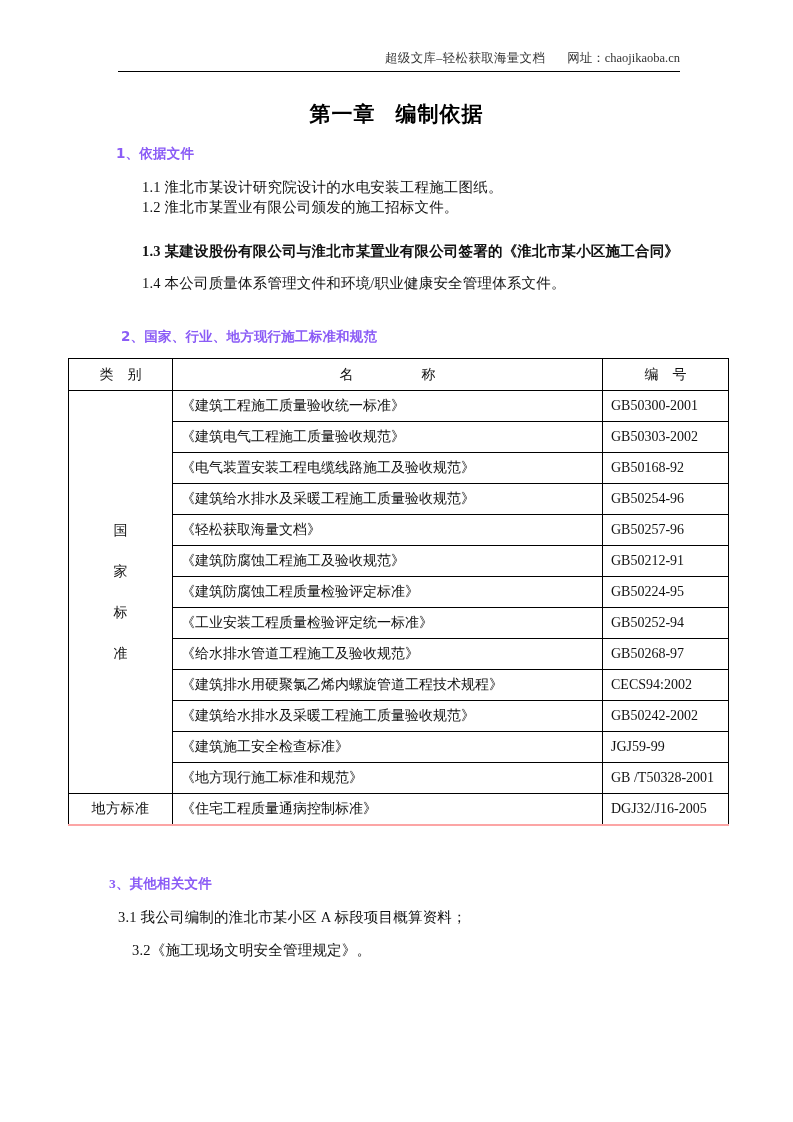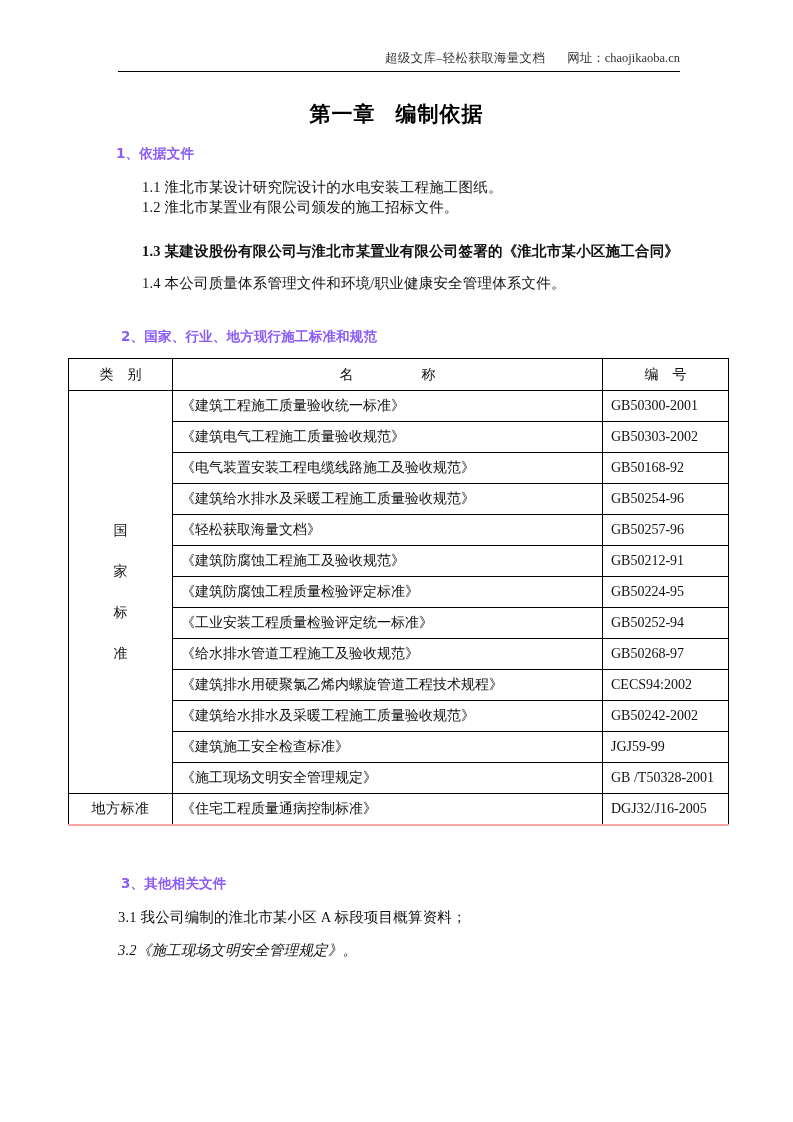--- a/index.html
+++ b/index.html
@@ -261,32 +261,32 @@
           </tr>
           <tr>
             <td class="cell-name">《建筑给水排水及采暖工程施工质量验收规范》</td>
             <td class="cell-code">GB50242-2002</td>
           </tr>
           <tr>
             <td class="cell-name">《建筑施工安全检查标准》</td>
             <td class="cell-code">JGJ59-99</td>
           </tr>
           <tr>
-            <td class="cell-name">《施工现场文明安全管理规定》</td>
+            <td class="cell-name">《地方现行施工标准和规范》</td>
             <td class="cell-code">GB /T50328-2001</td>
           </tr>
           <tr class="last-row">
             <td class="cell-type-local">地方标准</td>
             <td class="cell-name">《住宅工程质量通病控制标准》</td>
             <td class="cell-code">DGJ32/J16-2005</td>
           </tr>
         </tbody>
       </table>
     </div>
 
-    <div class="sec-heading" style="left:121px; top:875px;">3、其他相关文件</div>
+    <div class="sec-heading" style="left:109px; top:875px;font-family:Liberation Serif, serif;">3、其他相关文件</div>
     <div class="para" style="left:118px; top:908px;">3.1 我公司编制的淮北市某小区 A 标段项目概算资料；</div>
-    <div class="para" style="left:118px; top:941px;font-style:italic;">3.2《施工现场文明安全管理规定》。</div>
+    <div class="para" style="left:132px; top:941px;">3.2《施工现场文明安全管理规定》。</div>
 
   </div>
 
 
 </div>
 
 </body></html>

